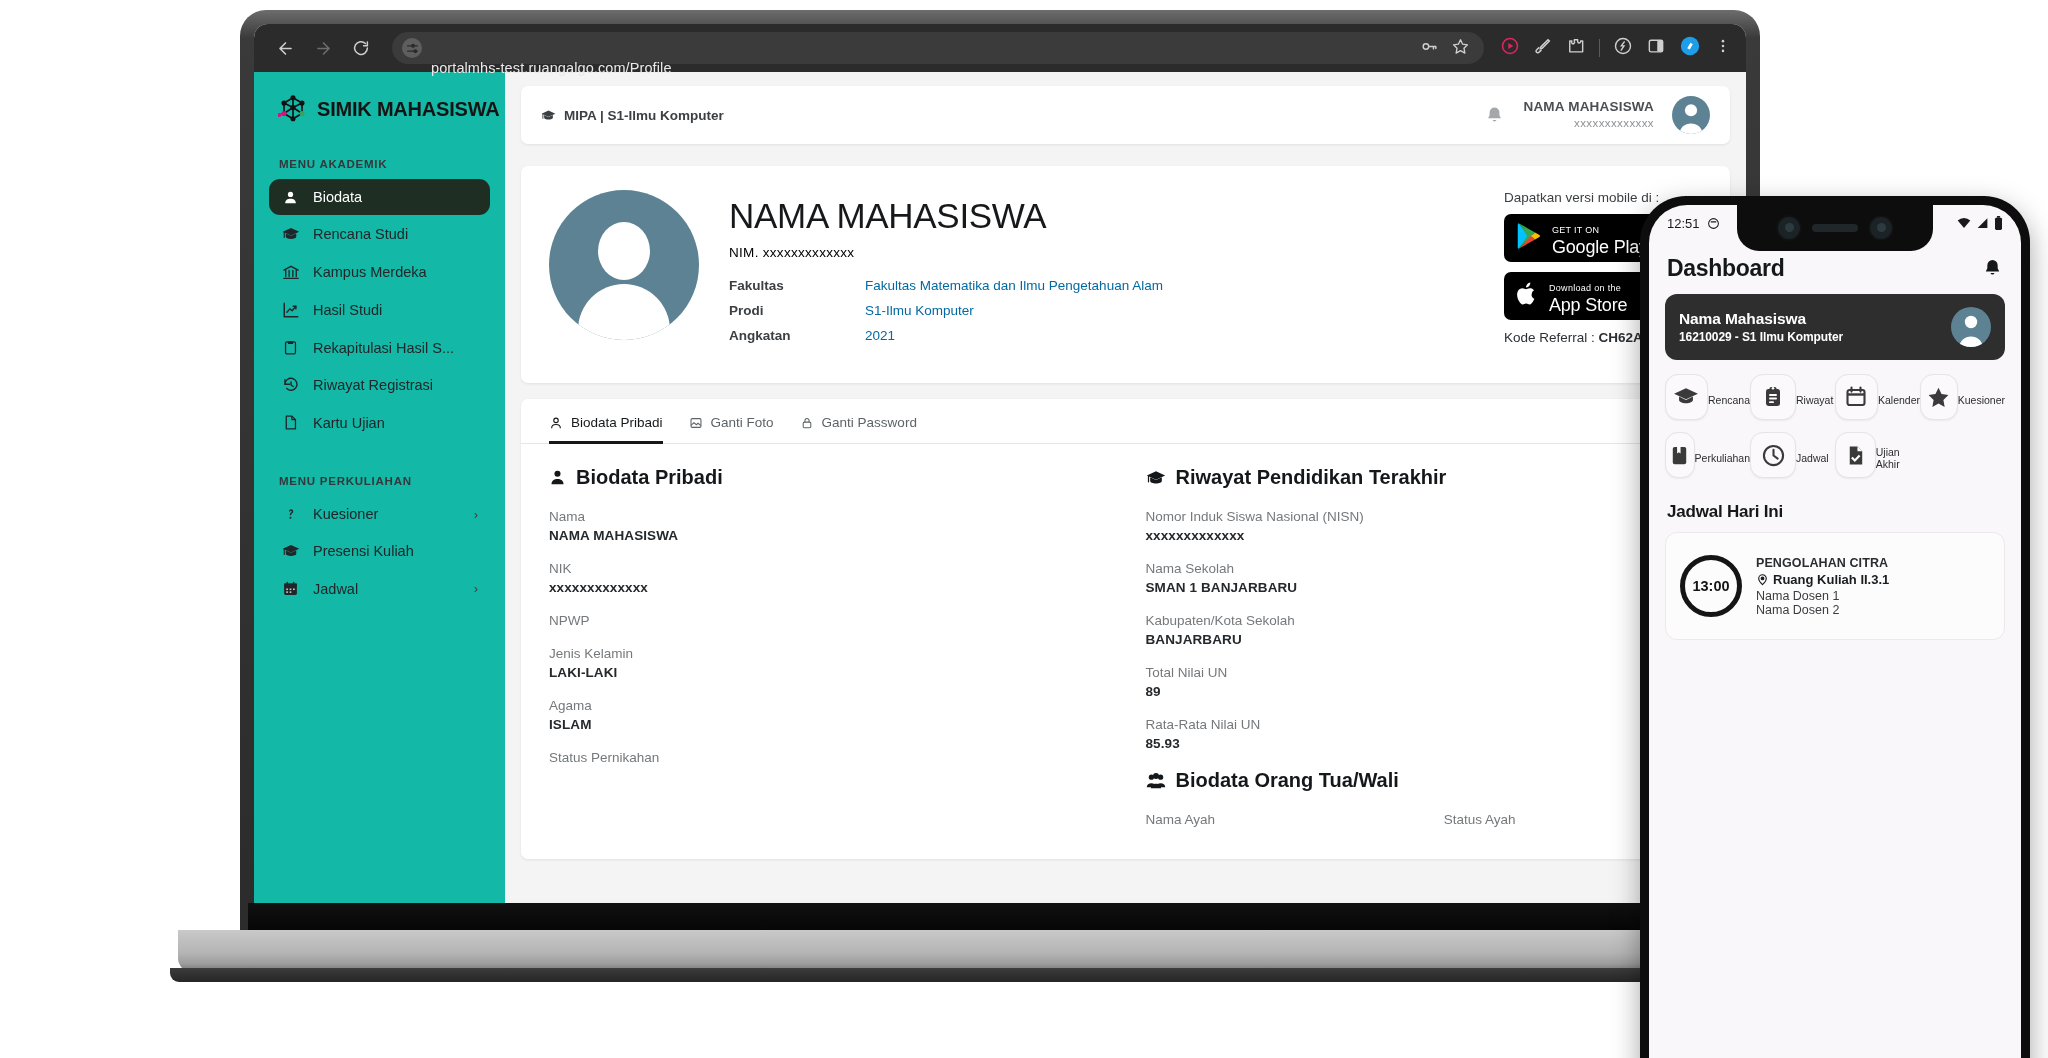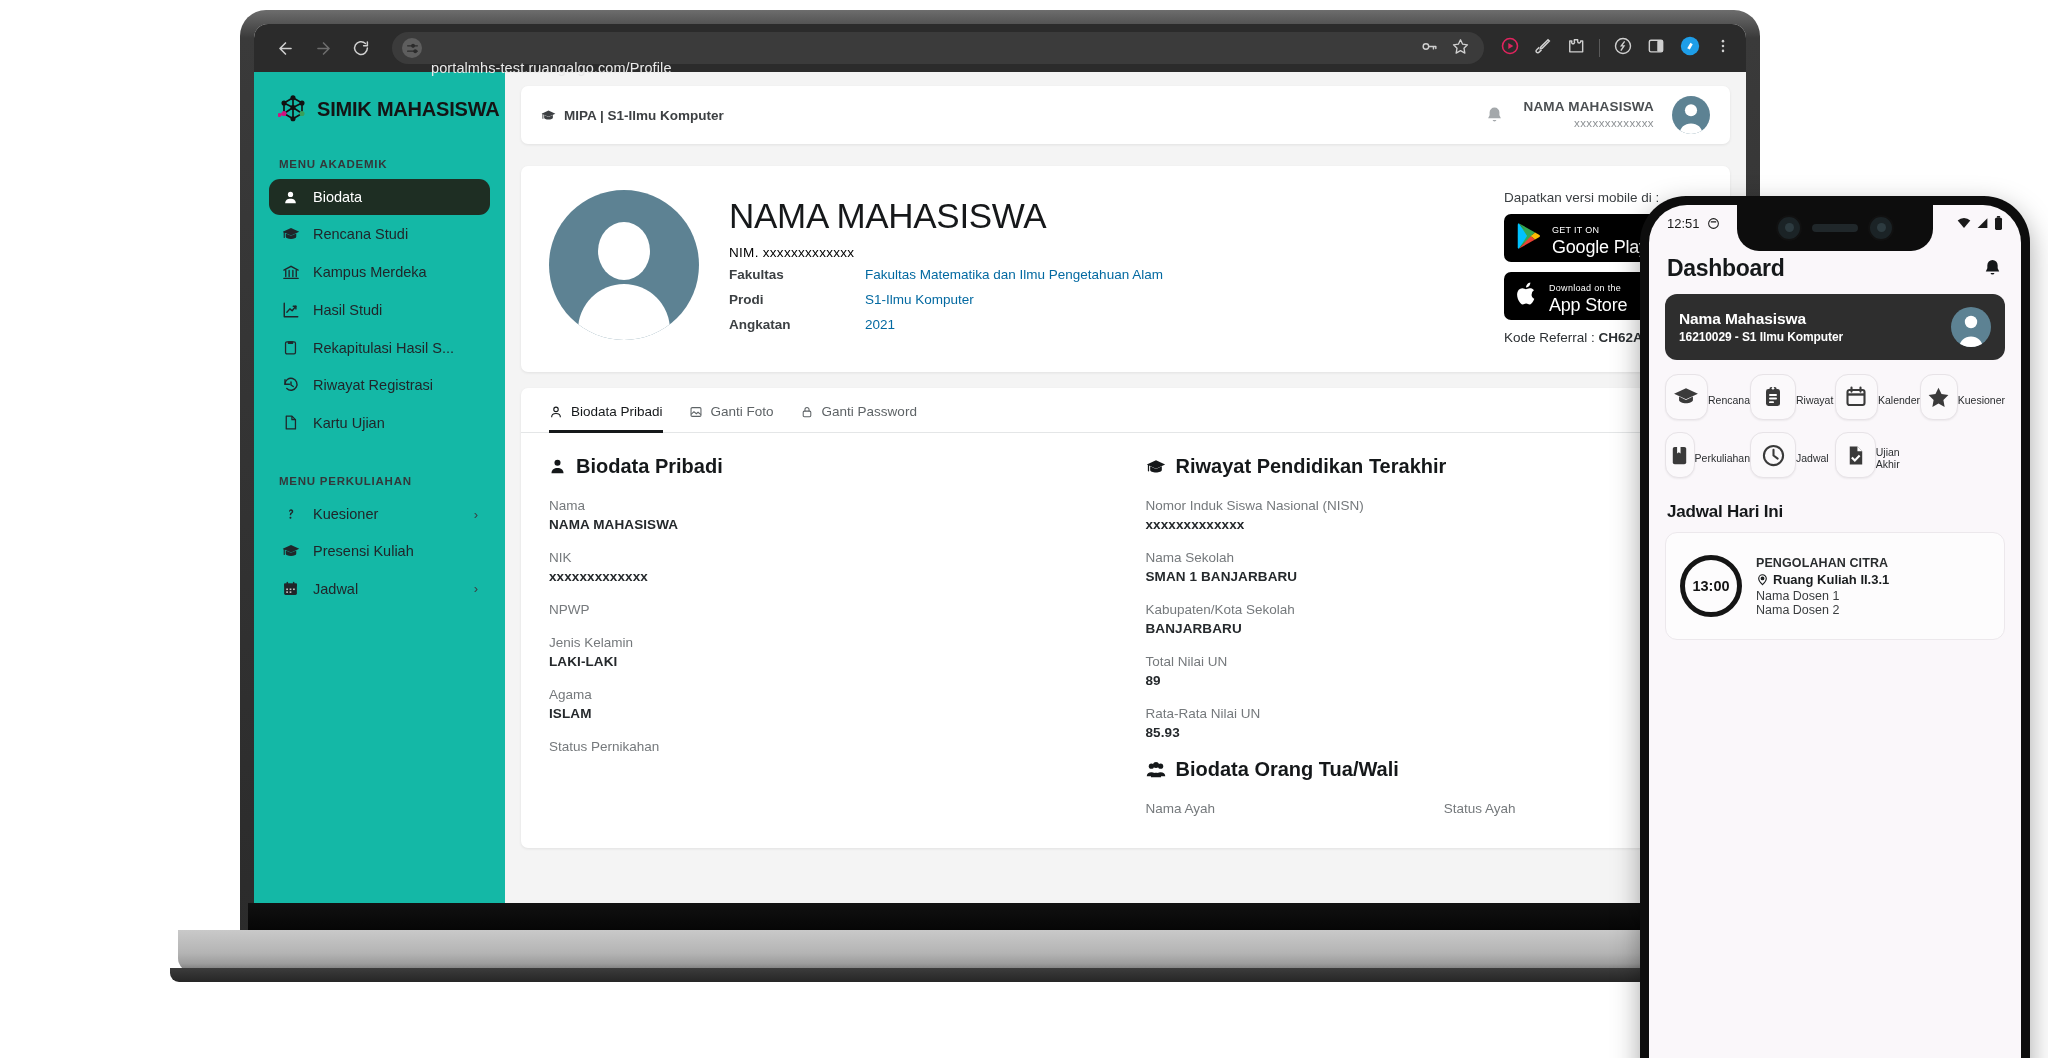--- a/index.html
+++ b/index.html
@@ -110,21 +110,21 @@
     width: 150px; height: 150px; border-radius: 50%; background: #5d8293; flex: none;
     display: flex; align-items: flex-end; justify-content: center; overflow: hidden;
   }
   .big-avatar .head { width: 52px; height: 58px; border-radius: 50%; background:#fff; position:absolute; margin-bottom: 60px;}
   .big-avatar .body { width: 92px; height: 56px; border-radius: 46px 46px 0 0; background:#fff; }
   .av-wrap { position: relative; width: 150px; height: 150px; display:flex; align-items:flex-end; justify-content:center; }
 
   .prof-main { flex: 1; min-width: 0; padding-top: 6px; }
   .prof-name { font-size: 35px; font-weight: 400; color: #16181a; letter-spacing: -.3px; }
   .prof-nim { font-size: 13.5px; color: #000000; margin-top: 9px; letter-spacing: .3px; }
-  .prof-rows { margin-top: 7px; }
+  .prof-rows { margin-top: 18px; }
   .prof-row { display: flex; font-size: 13.5px; margin-bottom: 10px; }
   .prof-row .k { width: 136px; font-weight: 700; color: #3c4043; flex: none; }
   .prof-row .v { color: #0369a1; }
 
   .mobile-promo { position: absolute; right: 26px; top: 24px; width: 200px; }
   .promo-title { font-size: 13.5px; color: #3c4043; margin-bottom: 9px; }
   .store-badge {
     width: 170px; height: 48px; background: #000; border-radius: 7px; margin-bottom: 10px;
     display: flex; align-items: center; gap: 10px; padding: 0 12px; color: #fff;
   }

